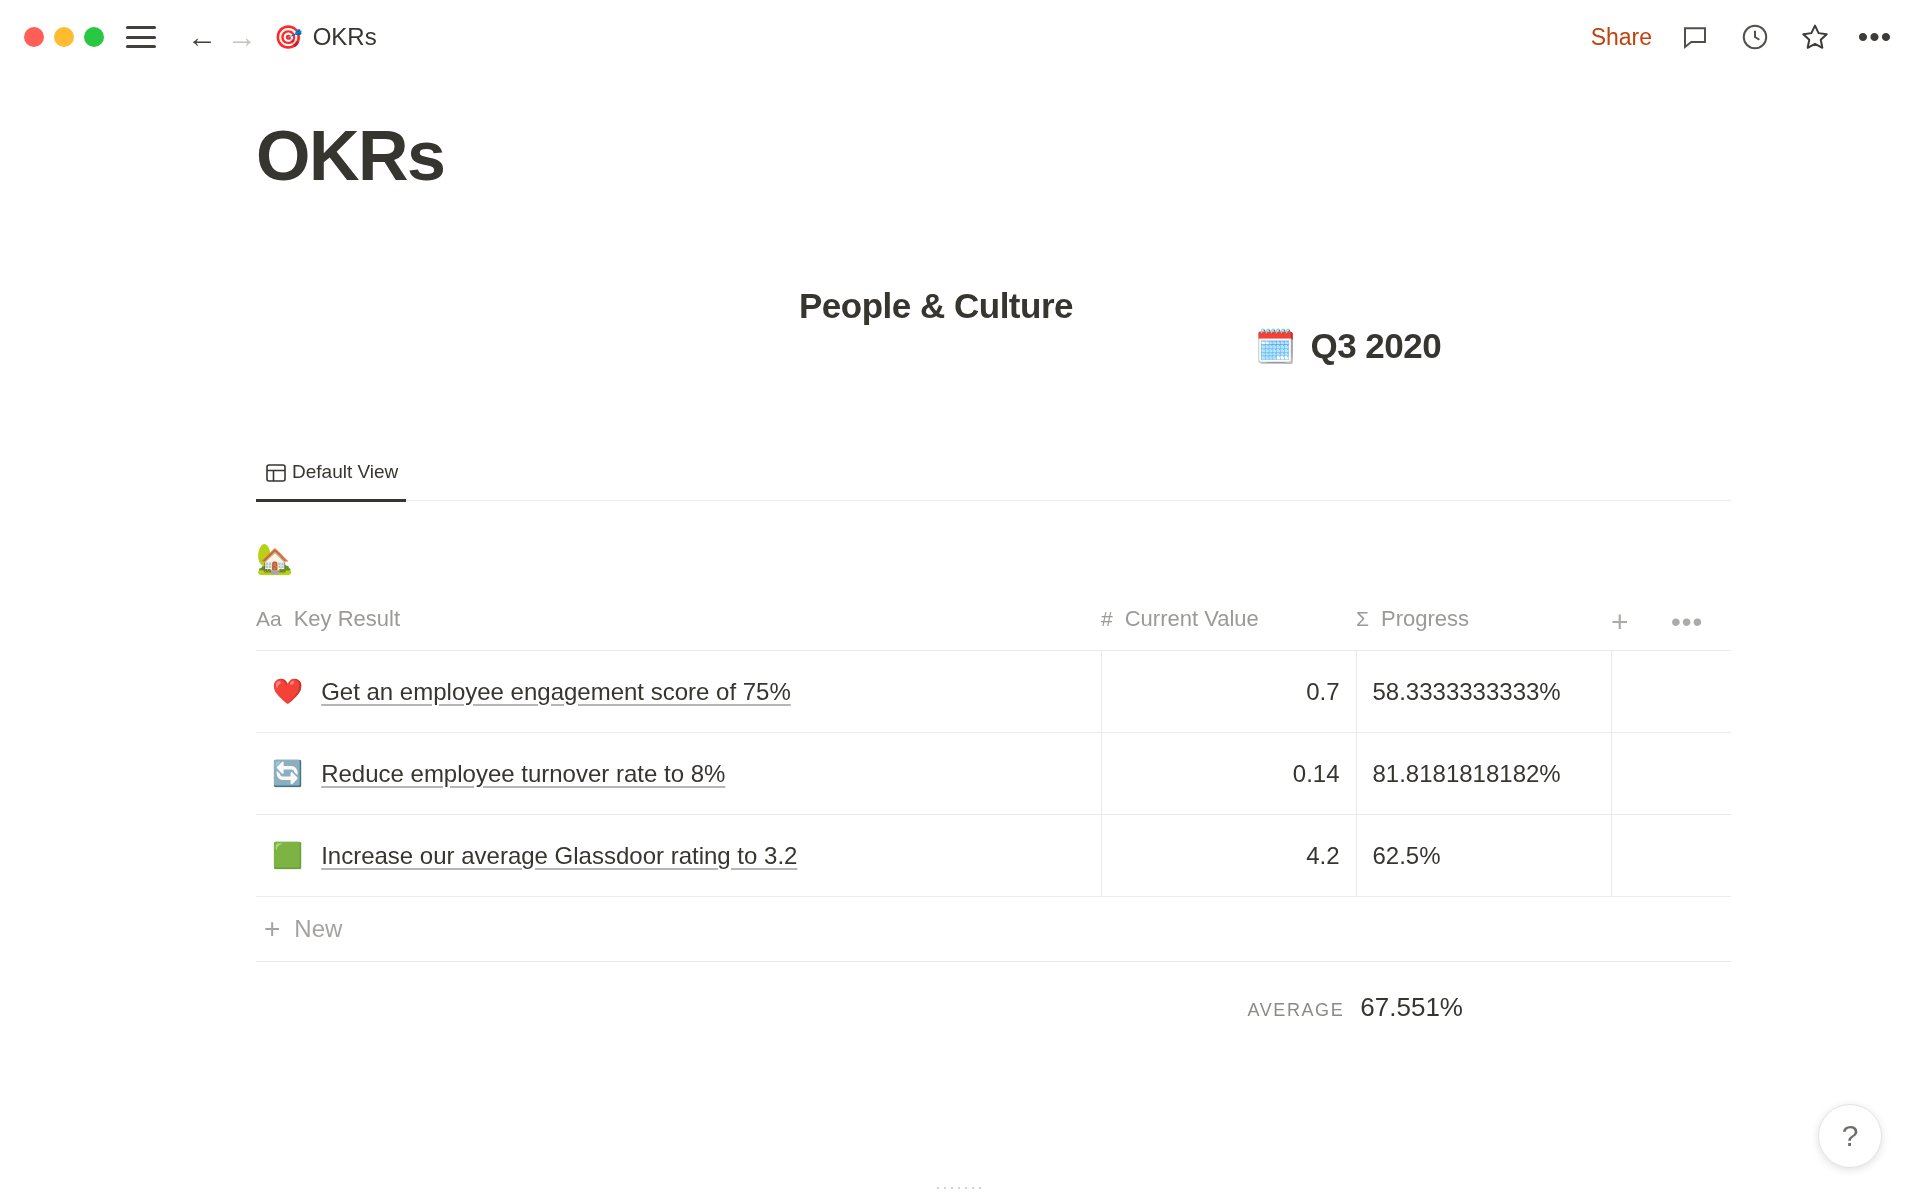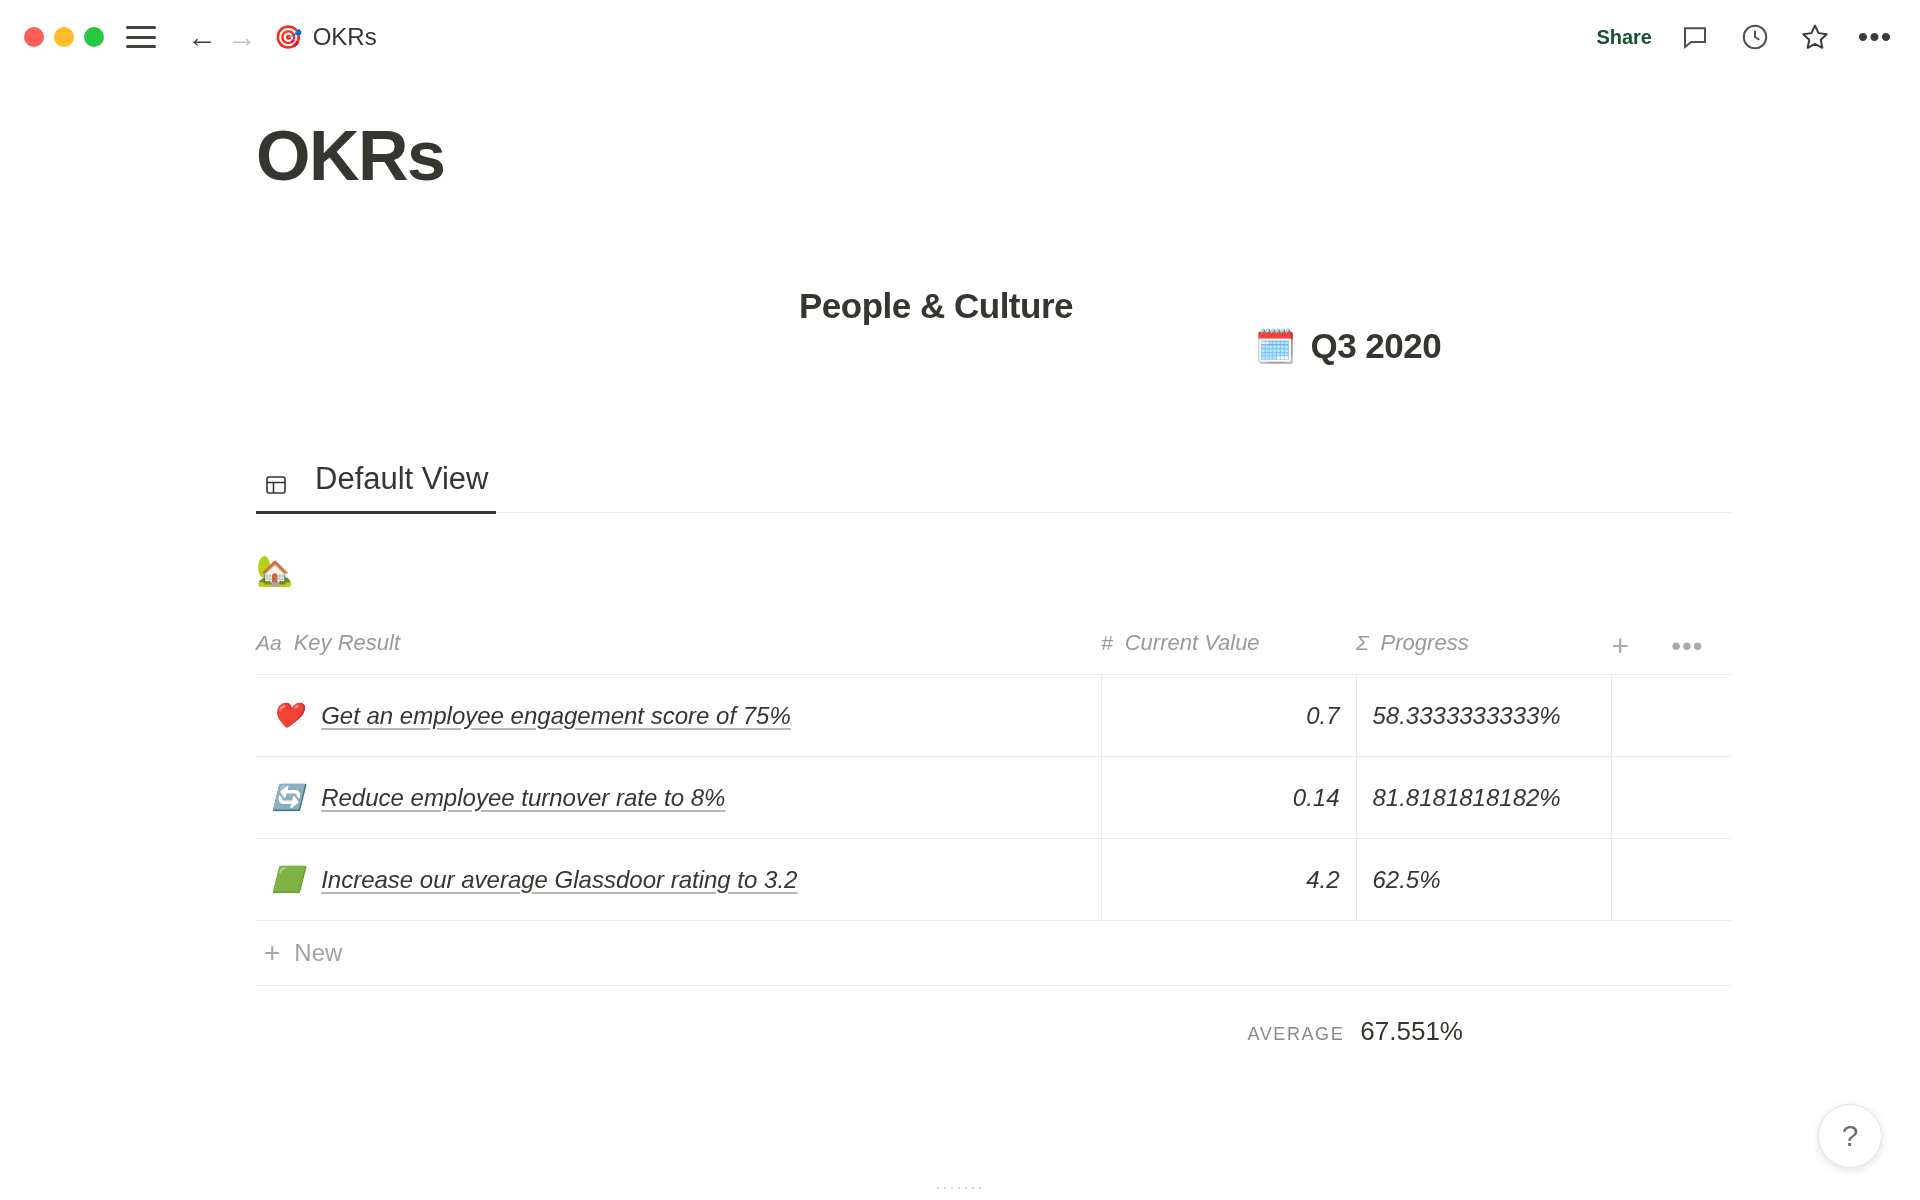--- a/index.html
+++ b/index.html
@@ -37,21 +37,21 @@
 
   .navarrow { width: 40px; font-size: 30px; line-height: 1; text-align: center; cursor: pointer; }
   .navarrow.back { color: #43403b; }
   .navarrow.fwd { color: #c6c3bd; margin-right: 12px; }
 
   .crumb { display: flex; align-items: center; gap: 10px; }
   .crumb-emoji { font-size: 23px; }
   .crumb-label { font-size: 24px; color: #37352f; }
 
   .tb-right { margin-left: auto; display: flex; align-items: center; gap: 26px; }
-  .share-btn { font-size: 20px; color: #14532d; cursor: pointer; font-weight: bold; }
+  .share-btn { font-size: 23px; color: #c2410c; cursor: pointer; }
   .tb-icon { width: 34px; height: 34px; display: flex; align-items: center; justify-content: center; cursor: pointer; color: #52504b; }
   .tb-icon svg { display: block; }
   .dots-icon { font-size: 30px; letter-spacing: 1px; line-height: 14px; color: #3d3b37; }
 
   
   .content { padding: 0 0 0 256px; }
   .page-title {
     font-size: 70px;
     font-weight: bold;
     letter-spacing: -1.5px;
@@ -83,47 +83,46 @@
 
   
   .viewbar {
     margin-top: 95px;
     width: 1475px;
     border-bottom: 1.5px solid #eceae6;
     display: flex;
     align-items: flex-end;
   }
   .viewtab {
-    display: flex; align-items: flex-end; gap: 27px;
+    display: flex; align-items: flex-start; gap: 4px;
     padding: 0 8px 14px 8px;
-    font-size: 31px;
+    font-size: 19px;
     color: #37352f;
     border-bottom: 3px solid #37352f;
     margin-bottom: -2px;
     cursor: pointer;
   }
   .viewtab svg { display: block; }
 
   
   .objective {
     display: flex; align-items: center; gap: 16px;
     margin-top: 40px;
     font-size: 33px;
     font-weight: bold;
     letter-spacing: -0.4px;
   }
   .objective .emoji { font-size: 30px; }
 
   
   table.db {
-    margin-top: 34px;
+    margin-top: 22px;
     border-collapse: collapse;
     width: 1475px;
     table-layout: fixed;
-    font-style: italic;
   }
   table.db th {
     font-weight: normal;
     font-size: 22px;
     color: #9b9a97;
     text-align: left;
     padding: 8px 16px 18px 0;
     border-bottom: 1.5px solid #eceae6;
     vertical-align: bottom;
   }

